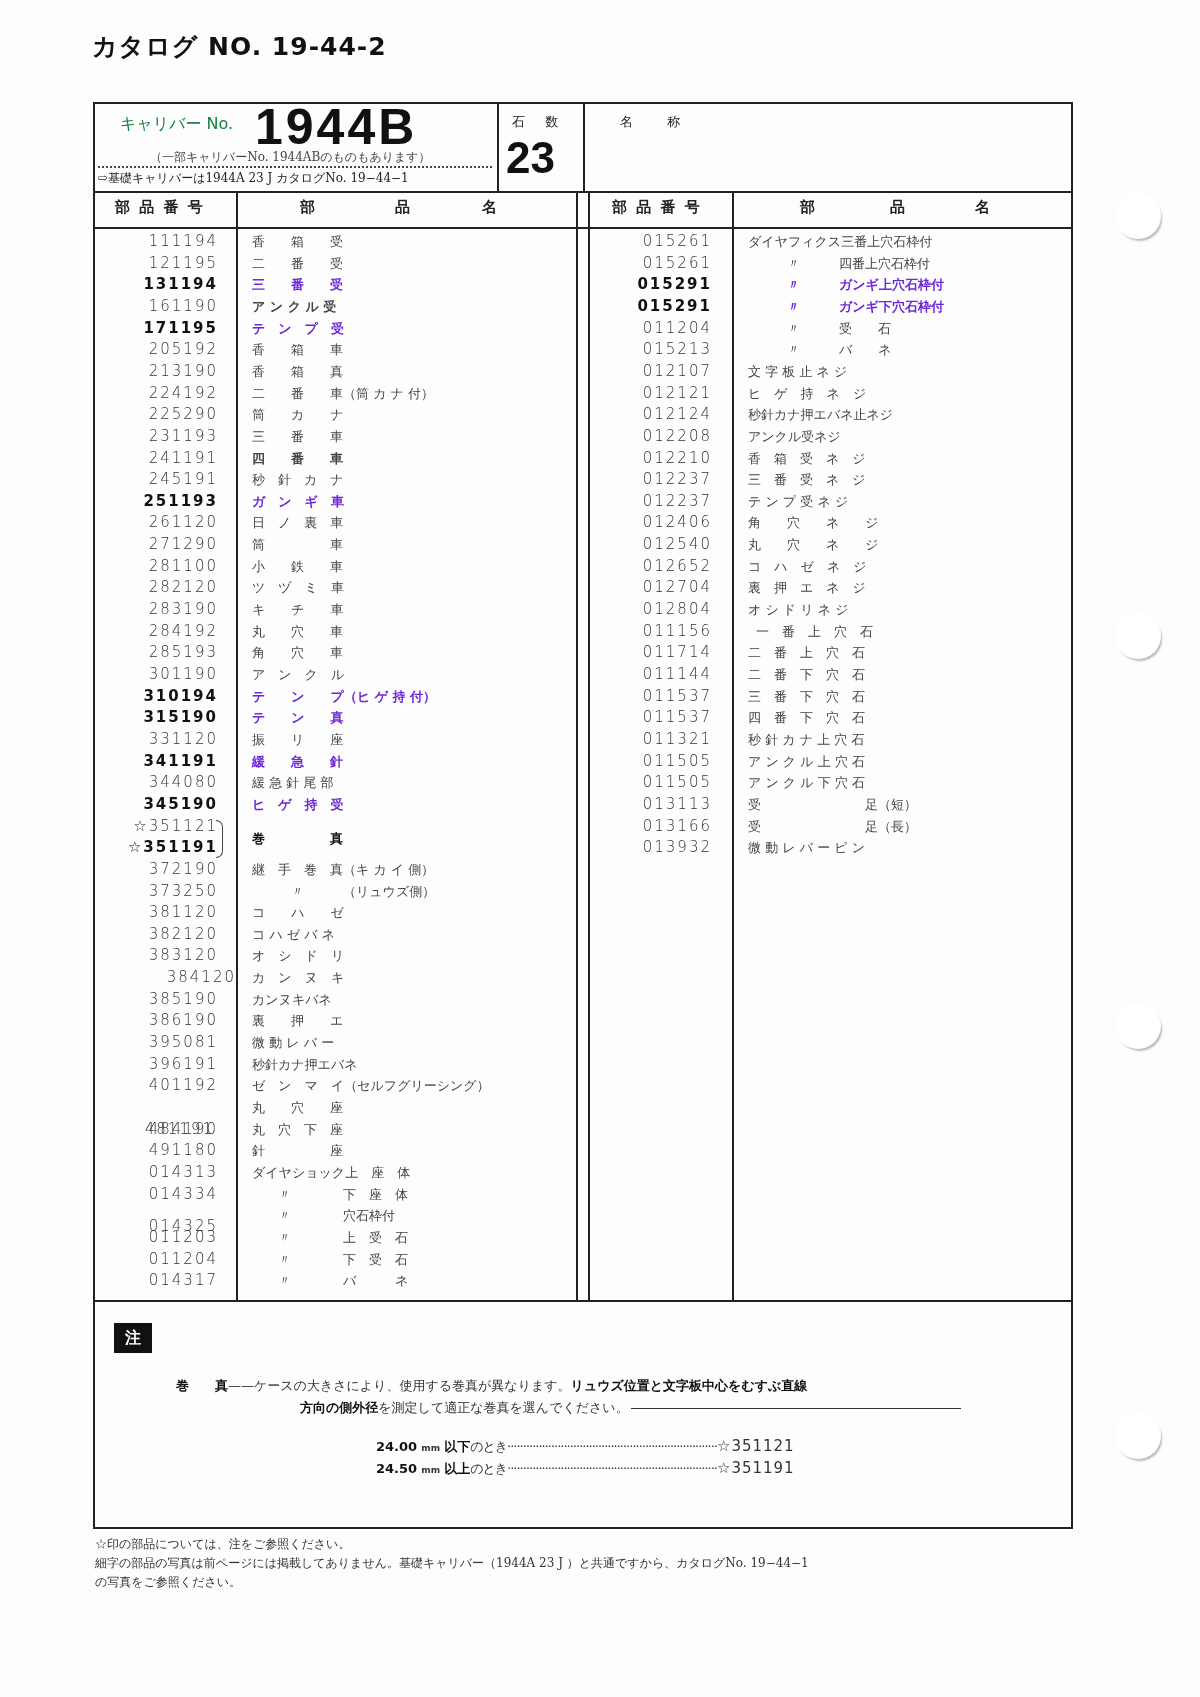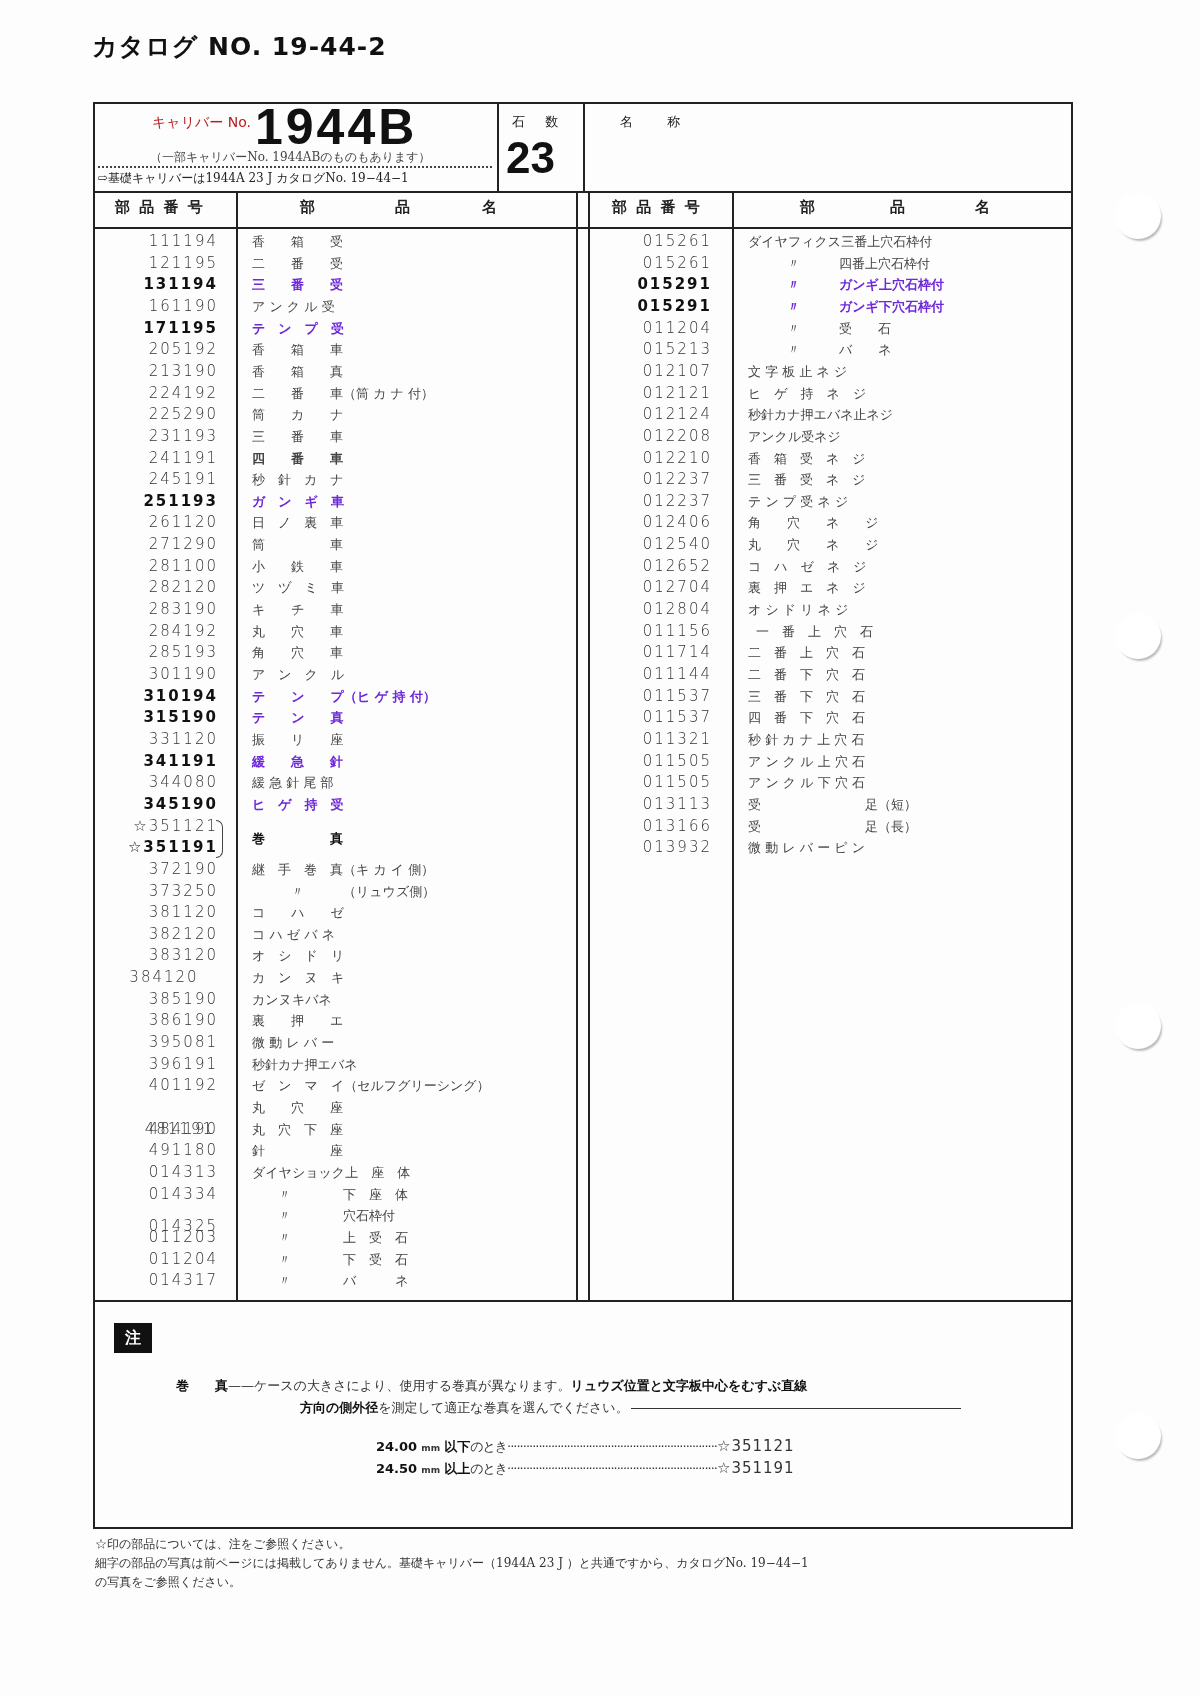--- a/index.html
+++ b/index.html
@@ -9,21 +9,21 @@
   }
   .catalog-title {
     position:absolute; left:92px; top:30px; font-size:25px; font-weight:bold;
     letter-spacing:1px; color:#111;
   }
   .frame { position:absolute; left:93px; top:102px; width:980px; height:1427px;
     border:2px solid #222; box-sizing:border-box; }
   .hline { position:absolute; background:#222; height:2px; }
   .vline { position:absolute; background:#222; width:2px; }
 
-  .cal-label { position:absolute; left:120px; top:114px; font-size:14px; color:#b91c1c;margin-left:32px; }
+  .cal-label { position:absolute; left:120px; top:114px; font-size:16px; color:#15803d; }
   .cal-number { position:absolute; left:255px; top:98px; font-size:50px; font-weight:bold;
     font-family:"Liberation Sans", sans-serif; letter-spacing:3px; color:#111; }
   .cal-sub { position:absolute; left:150px; top:149px; font-size:12px; color:#444;
     font-family:"DejaVu Serif", serif; }
   .cal-dots { position:absolute; left:98px; top:166px; width:394px; border-top:2px dotted #444; }
   .cal-base { position:absolute; left:98px; top:170px; font-size:12px; color:#222;
     font-family:"DejaVu Serif", serif; }
   .stones-label { position:absolute; left:512px; top:113px; font-size:13px; letter-spacing:8px;text-align:center; }
   .stones-value { position:absolute; left:506px; top:133px; font-size:44px; font-weight:bold;
     font-family:"Liberation Sans", sans-serif; color:#111; }
@@ -93,21 +93,21 @@
     <div class="row" style="top: 253.65px; left: 0px;">
       <span class="pno" style="left: 110px; width: 108px;">121195</span>
       <span class="pname" style="left: 252px; top: 1px;">二　　番　　受</span>
     </div>
     <div class="row bold" style="top: 275.3px; left: 0px;">
       <span class="pno" style="left: 110px; width: 108px;">131194</span>
       <span class="pname" style="left: 252px; top: 1px;">三　　番　　受</span>
     </div>
     <div class="row" style="top: 296.95px; left: 0px;">
       <span class="pno" style="left: 110px; width: 108px;">161190</span>
-      <span class="pname" style="left: 252px; top: 1px;">ア ン ク ル 受</span>
+      <span class="pname" style="left: 252px; top: 1px; font-weight: bold;">ア ン ク ル 受</span>
     </div>
     <div class="row bold" style="top: 318.6px; left: 0px;">
       <span class="pno" style="left: 110px; width: 108px;">171195</span>
       <span class="pname" style="left: 252px; top: 1px;">テ　ン　プ　受</span>
     </div>
     <div class="row" style="top: 340.25px; left: 0px;">
       <span class="pno" style="left: 110px; width: 108px;">205192</span>
       <span class="pname" style="left: 252px; top: 1px;">香　　箱　　車</span>
     </div>
     <div class="row" style="top: 361.9px; left: 0px;">
@@ -216,21 +216,21 @@
     </div>
     <div class="row" style="top: 924.8px; left: 0px;">
       <span class="pno" style="left: 110px; width: 108px;">382120</span>
       <span class="pname" style="left: 252px; top: 1px;">コ ハ ゼ バ ネ</span>
     </div>
     <div class="row" style="top: 946.45px; left: 0px;">
       <span class="pno" style="left: 110px; width: 108px;">383120</span>
       <span class="pname" style="left: 252px; top: 1px;">オ　シ　ド　リ</span>
     </div>
     <div class="row" style="top: 968.1px; left: 0px;">
-      <span class="pno" style="left: 110px; width: 108px; text-align: center;">384120</span>
+      <span class="pno" style="left: 128px; width: 108px;">384120</span>
       <span class="pname" style="left: 252px; top: 1px;">カ　ン　ヌ　キ</span>
     </div>
     <div class="row" style="top: 989.75px; left: 0px;">
       <span class="pno" style="left: 110px; width: 108px;">385190</span>
       <span class="pname" style="left: 252px; top: 1px;">カンヌキバネ</span>
     </div>
     <div class="row" style="top: 1011.4px; left: 0px;">
       <span class="pno" style="left: 110px; width: 108px;">386190</span>
       <span class="pname" style="left: 252px; top: 1px;">裏　　押　　エ</span>
     </div>

